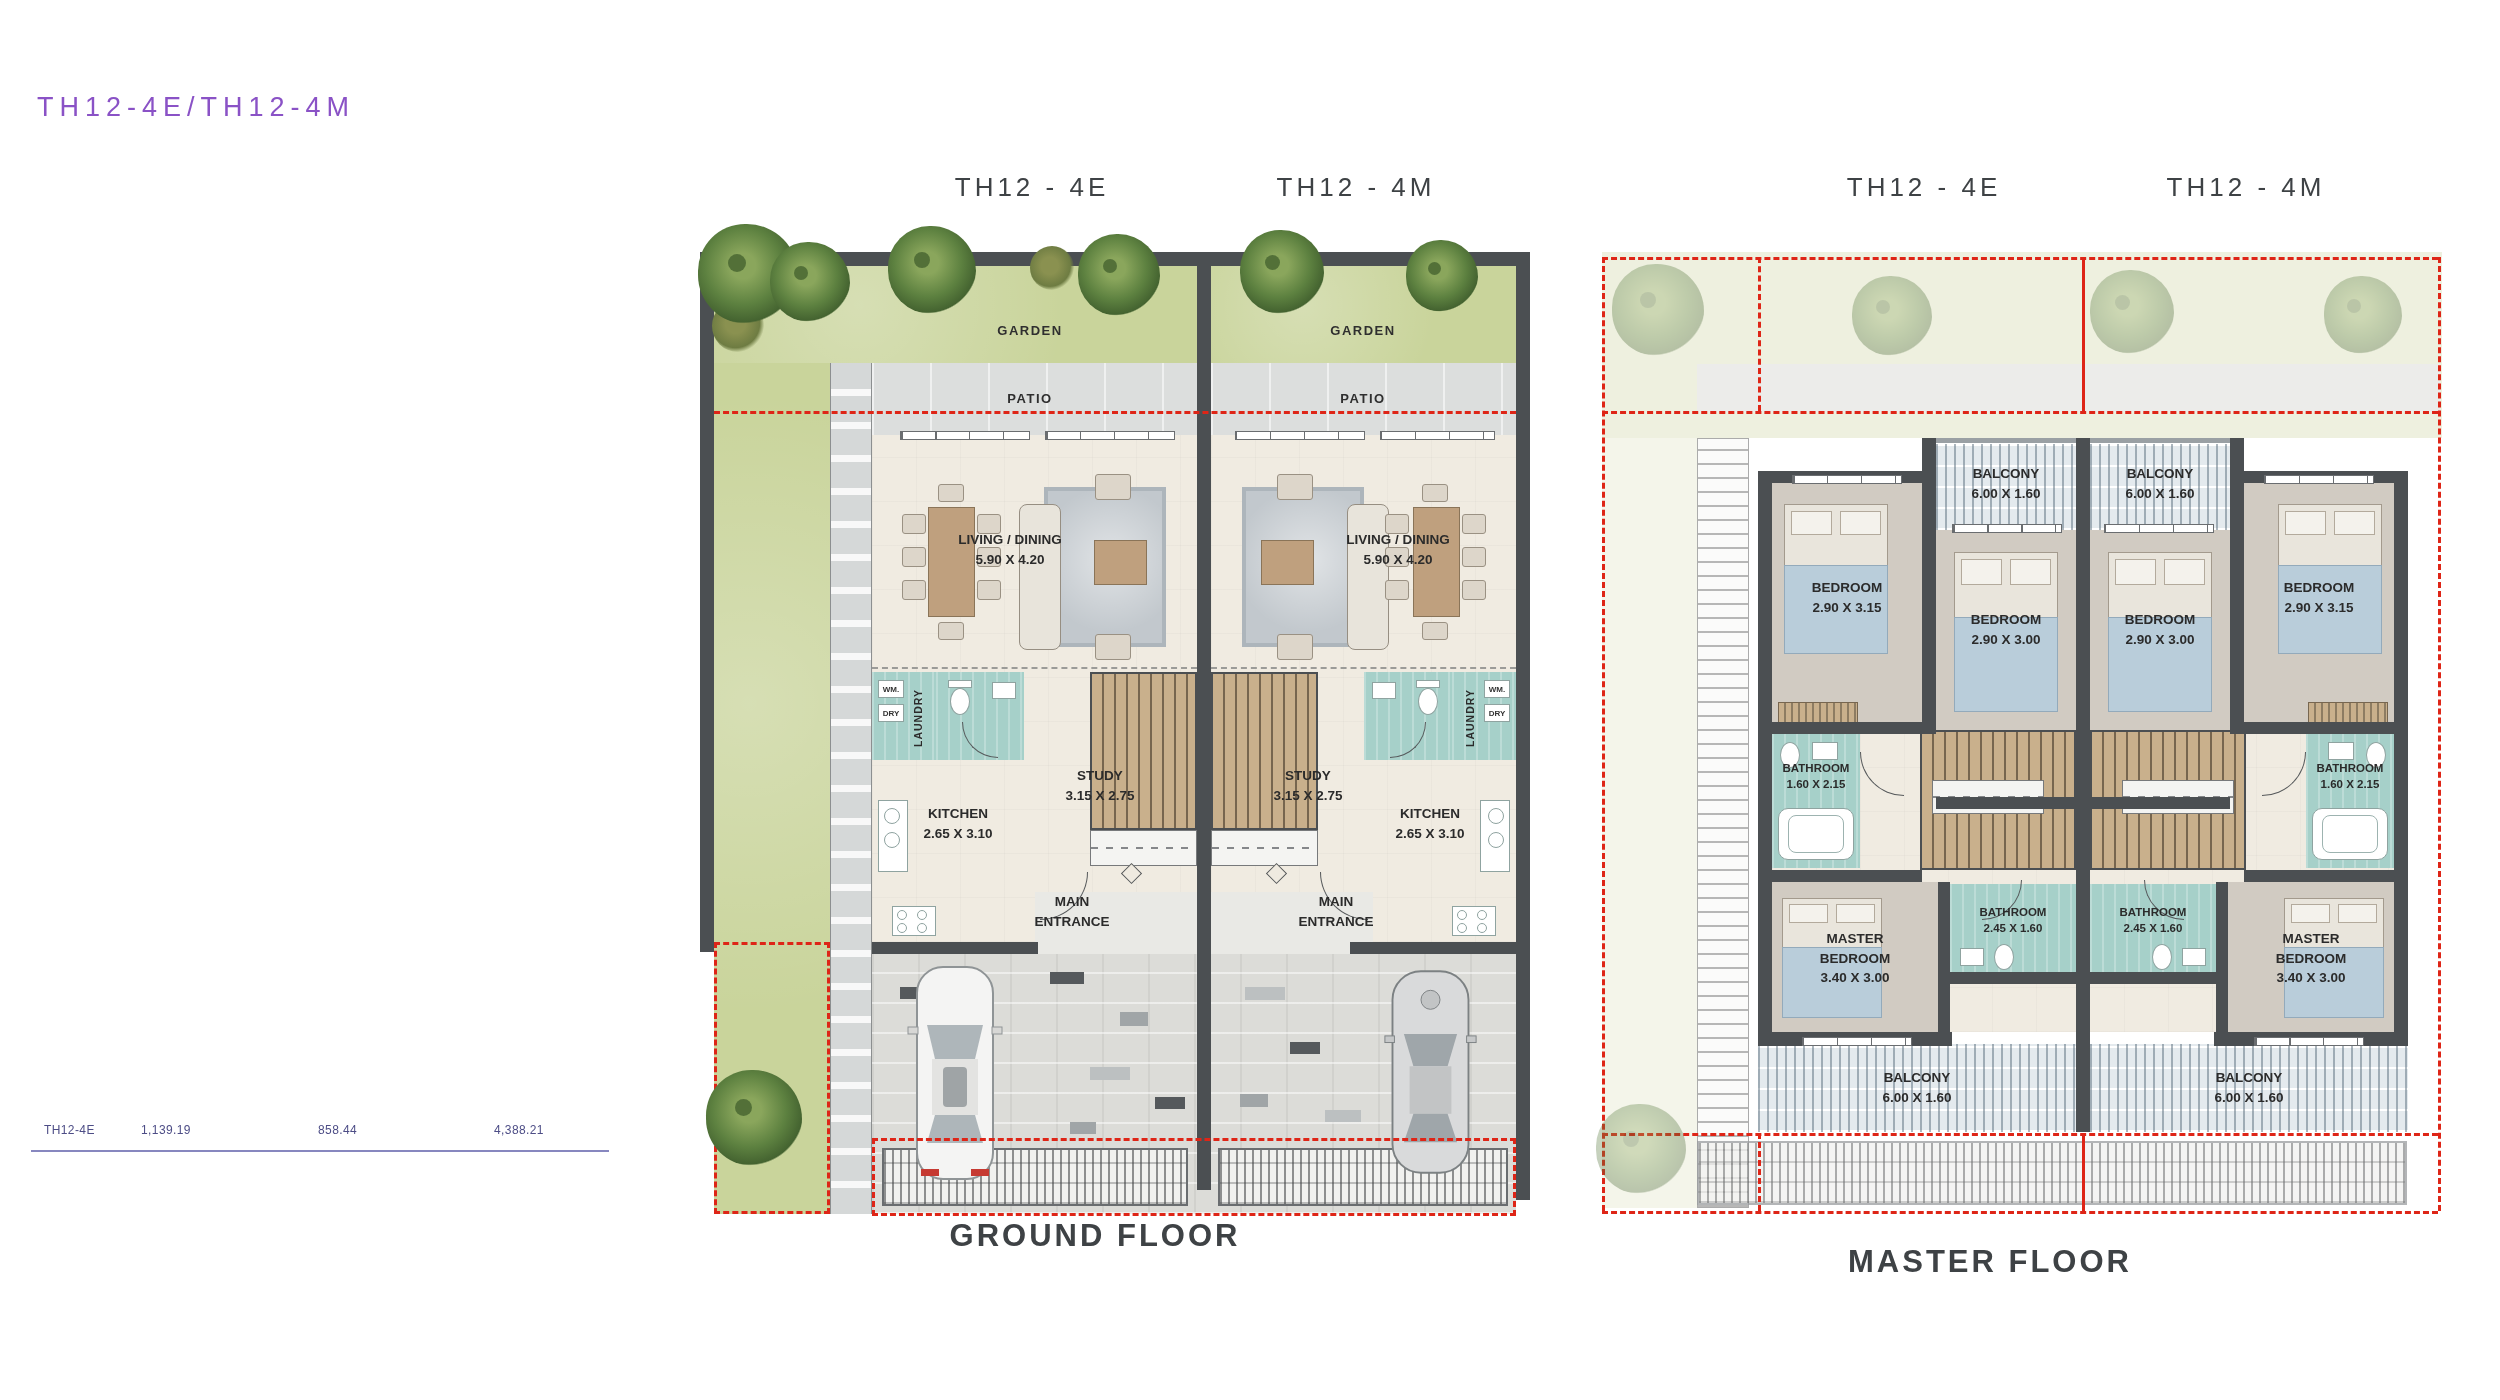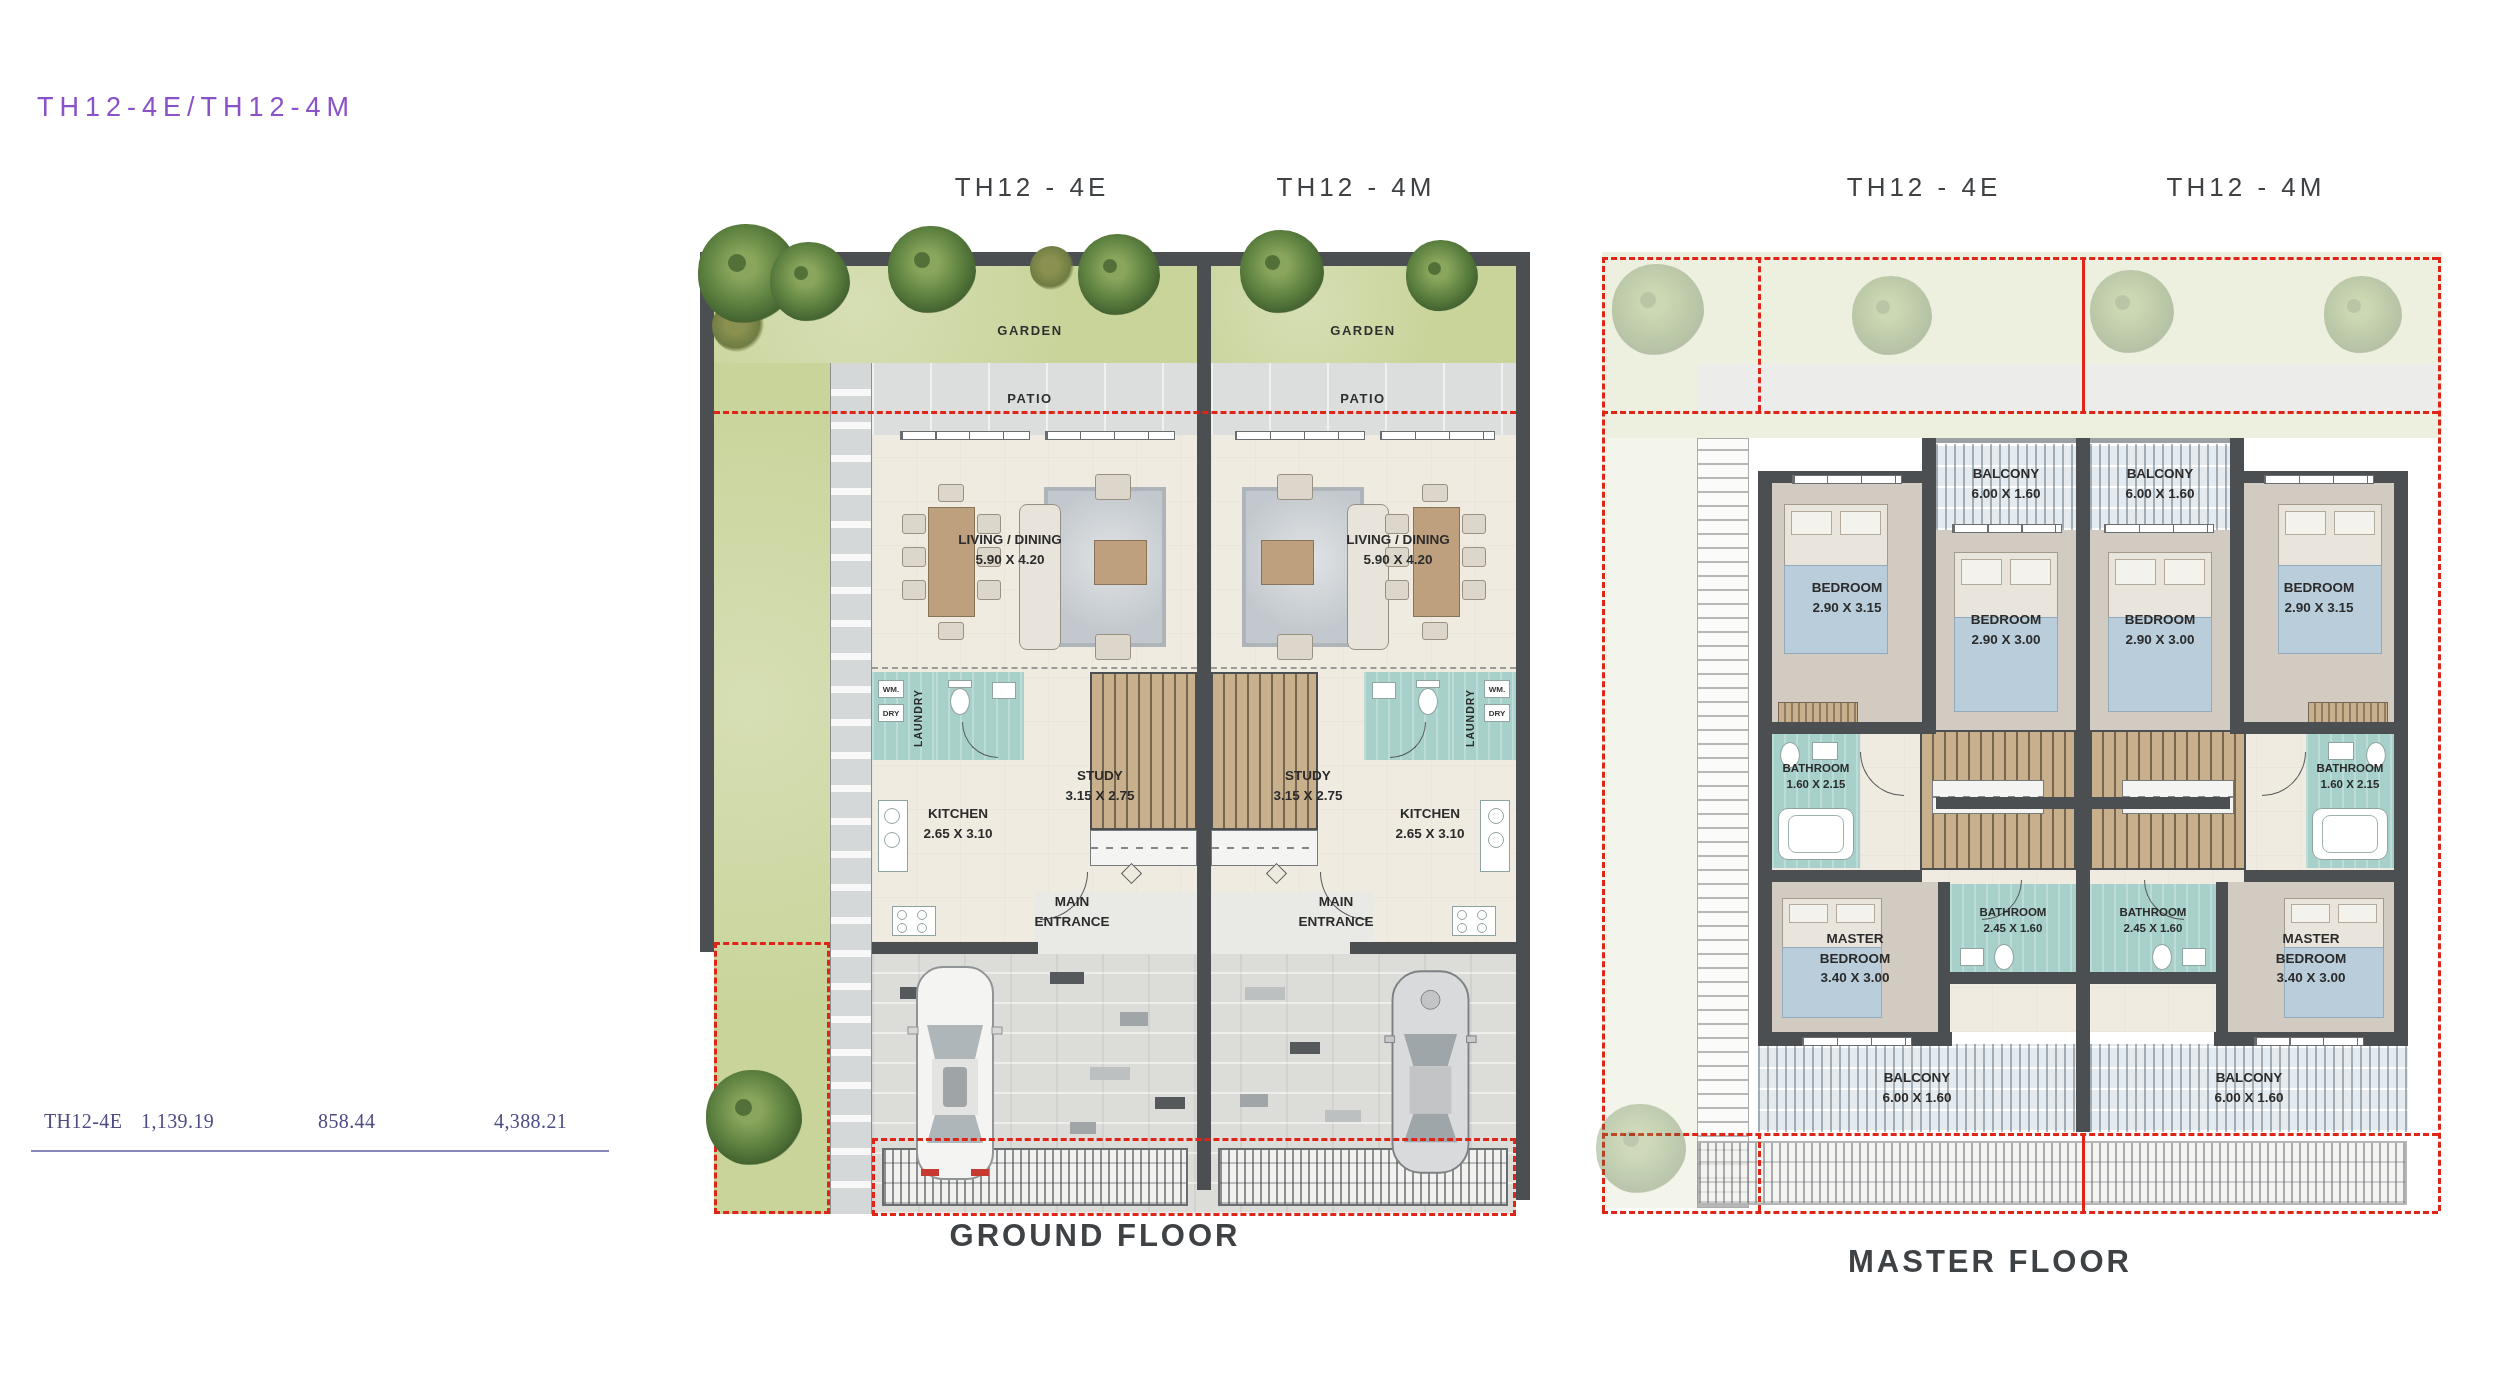--- a/index.html
+++ b/index.html
@@ -108,22 +108,22 @@
     background:radial-gradient(circle at 45% 45%,#8a9150 0 25%,#6e7c42 60%,rgba(110,124,66,0) 72%);}
 
   
   .car{position:absolute;z-index:18;}
 
   
   .atable{position:absolute;left:31px;top:1110px;width:578px;}
   .atable .hd{display:flex;background:var(--c-thbg,#ebd9f3);min-height:68px;align-items:flex-start;}
   .atable .hd .c{color:var(--c-thtx,#9c91a6);font-size:13px;line-height:1.4;white-space:pre-line;
       padding-top:10px;}
-  .atable .row{display:flex;align-items:flex-start;height:42px;border-bottom:2px solid var(--c-tline,#8787bf);
-      color:var(--c-ttx,#4d4d86);font-size:20px;letter-spacing:.4px;font-family:Liberation Serif, serif;}
+  .atable .row{display:flex;align-items:center;height:42px;border-bottom:2px solid var(--c-tline,#8787bf);
+      color:var(--c-ttx,#4d4d86);font-size:12px;letter-spacing:.4px;}
   .atable .c0{width:106px;padding-left:13px;}
   .atable .c1{width:177px;padding-left:4px;}
   .atable .c2{width:176px;padding-left:4px;}
   .atable .c3{width:119px;padding-left:4px;}
 </style>
 </head>
 <body>
 
 <div class="stage">
 

